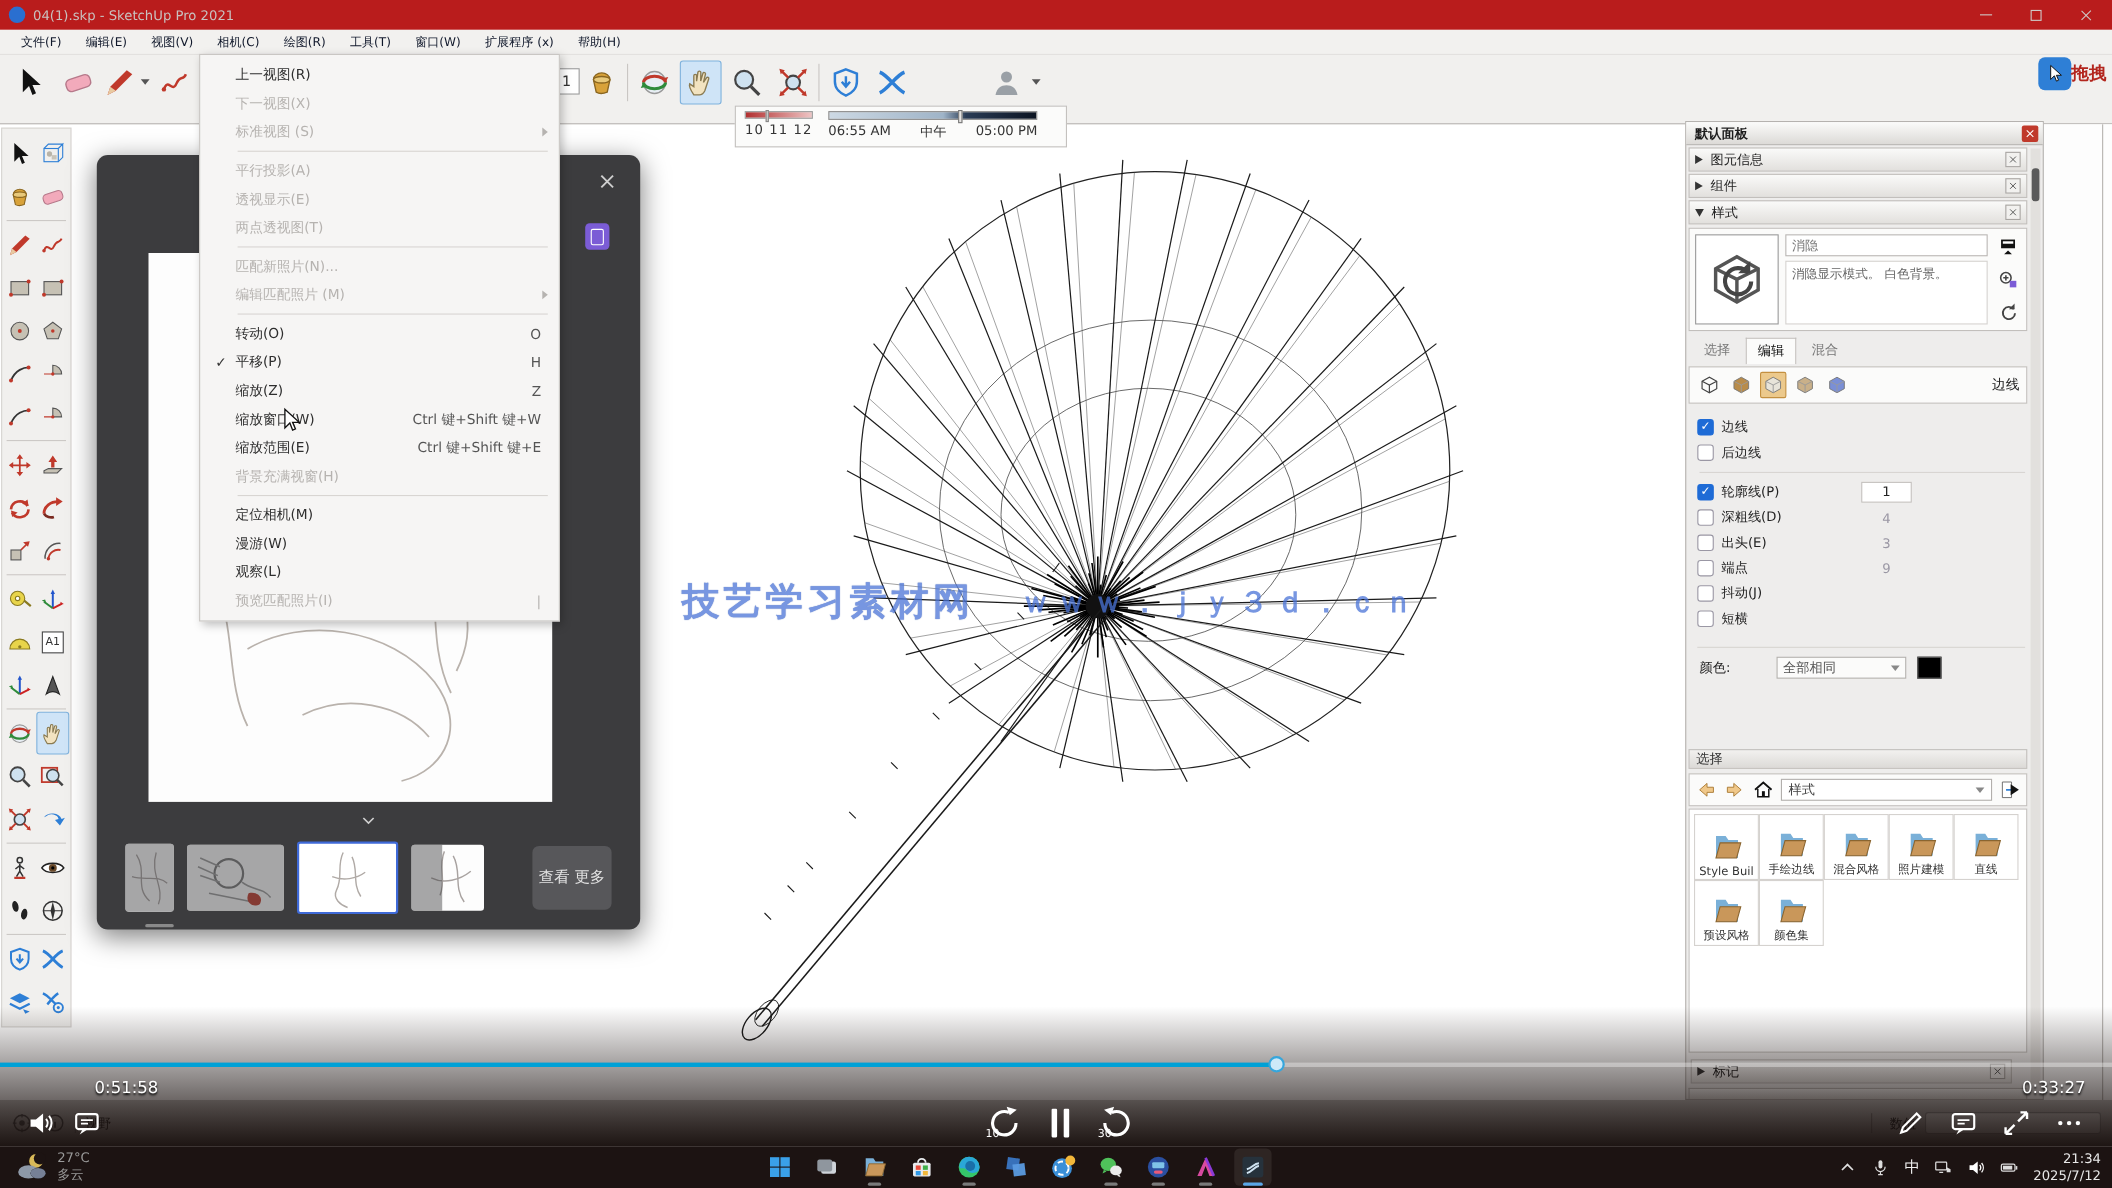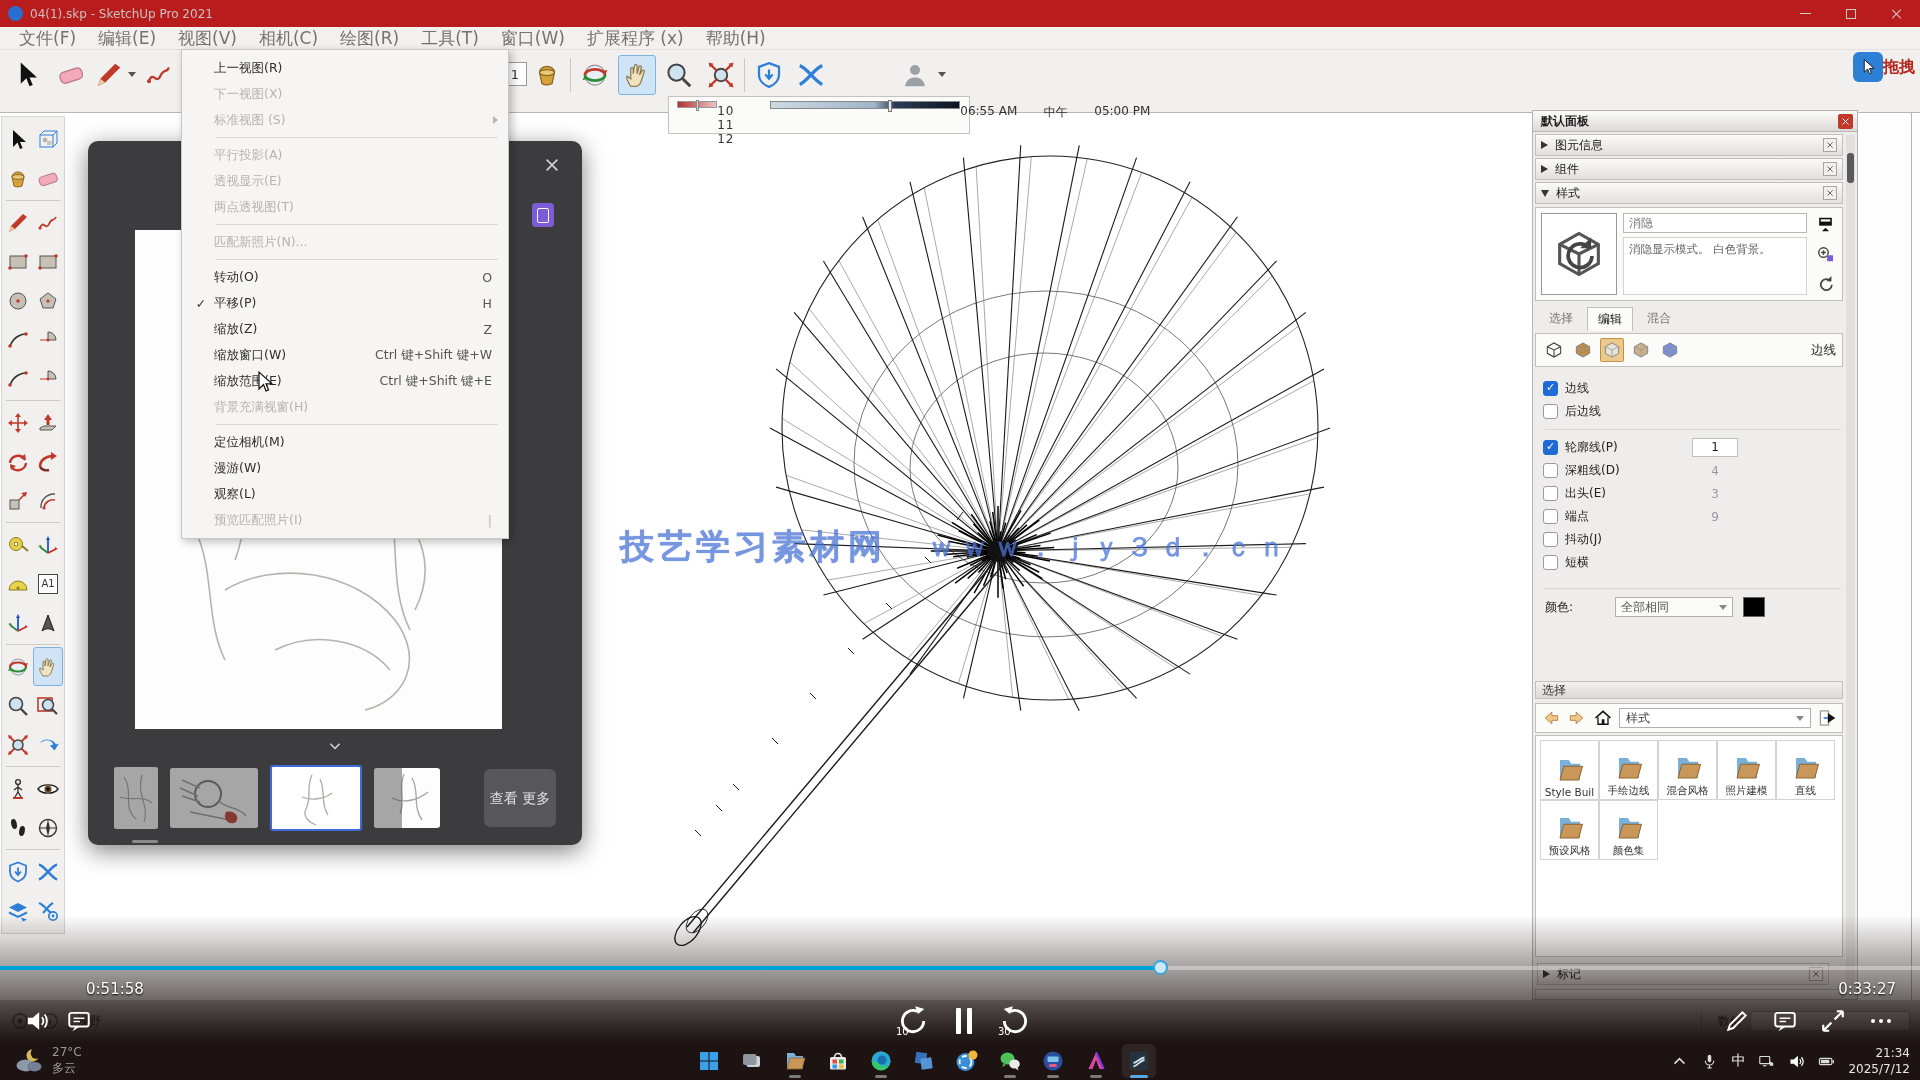--- a/index.html
+++ b/index.html
@@ -14,35 +14,35 @@
 .wctl{position:absolute;right:0;top:0;height:27px;display:flex}
 .wctl .wb{width:46px;height:27px;display:flex;align-items:center;justify-content:center;color:#cfc9c7}
 .wb span{display:block}
 .wmin{width:11px;height:1px;background:#cfc9c7}
 .wmax{width:10px;height:10px;border:1px solid #cfc9c7}
 .wclo{position:relative;width:12px;height:12px}
 .wclo::before,.wclo::after{content:"";position:absolute;left:5px;top:0;width:1.4px;height:12px;background:#cfc9c7}
 .wclo::before{transform:rotate(45deg)}.wclo::after{transform:rotate(-45deg)}
 
 .menubar{position:absolute;left:0;top:27px;width:1920px;height:23px;background:#f2f1ef;border-bottom:1px solid #e3e1df;display:flex;align-items:center;padding-left:8px;z-index:21}
-.menubar .m{padding:2px 11px;color:#737373;font-size:17px}
+.menubar .m{padding:2px 11px;color:#0f172a;font-size:11px}
 
 .toolbar{position:absolute;left:0;top:50px;width:1920px;height:63px;background:#f1f0ee;border-bottom:1px solid #b9b6b3;z-index:6}
 .ti{width:30px;height:30px}
 .tbtn{position:absolute;top:5px;width:38px;height:40px;display:flex;align-items:center;justify-content:center;border-radius:3px}
 .tbtn.active{background:#cfe4f7;border:1px solid #7fb2dd}
 .tsep{position:absolute;top:8px;width:1px;height:34px;background:#c9c6c3}
 .caret{width:0;height:0;border-left:4px solid transparent;border-right:4px solid transparent;border-top:5px solid #555}
 .box1{position:absolute;left:503px;top:12px;width:24px;height:24px;background:#fff;border:1px solid #999;display:flex;align-items:center;justify-content:center;font-size:13px;color:#333}
 .dragbadge{position:absolute;left:1853px;top:52px;display:flex;align-items:center;gap:0;z-index:9}
 .dragbadge .bico{width:30px;height:30px;border-radius:6px;background:#2e7fd6;display:flex;align-items:center;justify-content:center}
 .dragbadge .btxt{color:#b3261e;font-weight:bold;font-size:16px;white-space:nowrap}
 
 .shadowbar{position:absolute;left:668px;top:96px;width:302px;height:38px;background:#fbfbfa;border:1px solid #c4c1be;z-index:7;display:flex;align-items:flex-start;padding:4px 6px 0 8px;gap:14px}
-.sgrp{display:flex;}
+.sgrp{display:flex;flex-direction:column;align-items:center}
 .dslider{width:62px;height:7px;background:linear-gradient(90deg,#b23030,#eec4c4);border:1px solid #999;position:relative}
 .dslider .tick{position:absolute;left:18px;top:-2px;width:3px;height:11px;background:#d8d5d2;border:1px solid #888}
 .tslider{width:190px;height:8px;background:linear-gradient(90deg,#cdd9e4 0%,#9fb4c8 55%,#2a3c55 66%,#0c1422 100%);border:1px solid #888;position:relative}
 .tslider .tick{position:absolute;left:62%;top:-2px;width:4px;height:12px;background:#e8e6e4;border:1px solid #777}
 .slab{font-size:12px;color:#333;margin-top:3px;letter-spacing:1px}
 .tlabs{display:flex;justify-content:space-between;width:190px;margin-top:3px;font-size:12px;color:#333}
 
 .lefttb{position:absolute;left:1px;top:116px;width:64px;background:#f1f0ee;border:1px solid #d7d4d1;z-index:8;padding:3px 1px}
 .lrow{display:flex}
 .lcell{width:30px;height:39px;display:flex;align-items:center;justify-content:center;border-radius:3px}
@@ -1099,20 +1099,25 @@
       </div>
     <div class="mi dis">
         <span class="mk"></span>
         <span class="ml">两点透视图(T)</span>
       </div>
     <div class="mdiv"></div>
     <div class="mi dis">
         <span class="mk"></span>
         <span class="ml">匹配新照片(N)...</span>
       </div>
+    <div class="mi dis">
+        <span class="mk"></span>
+        <span class="ml">编辑匹配照片 (M)</span>
+        <span class="sub"></span>
+      </div>
     <div class="mdiv"></div>
     <div class="mi">
         <span class="mk"></span>
         <span class="ml">转动(O)</span>
         <span class="ms">O</span>
       </div>
     <div class="mi chk">
         <span class="mk"></span>
         <span class="ml">平移(P)</span>
         <span class="ms">H</span>

